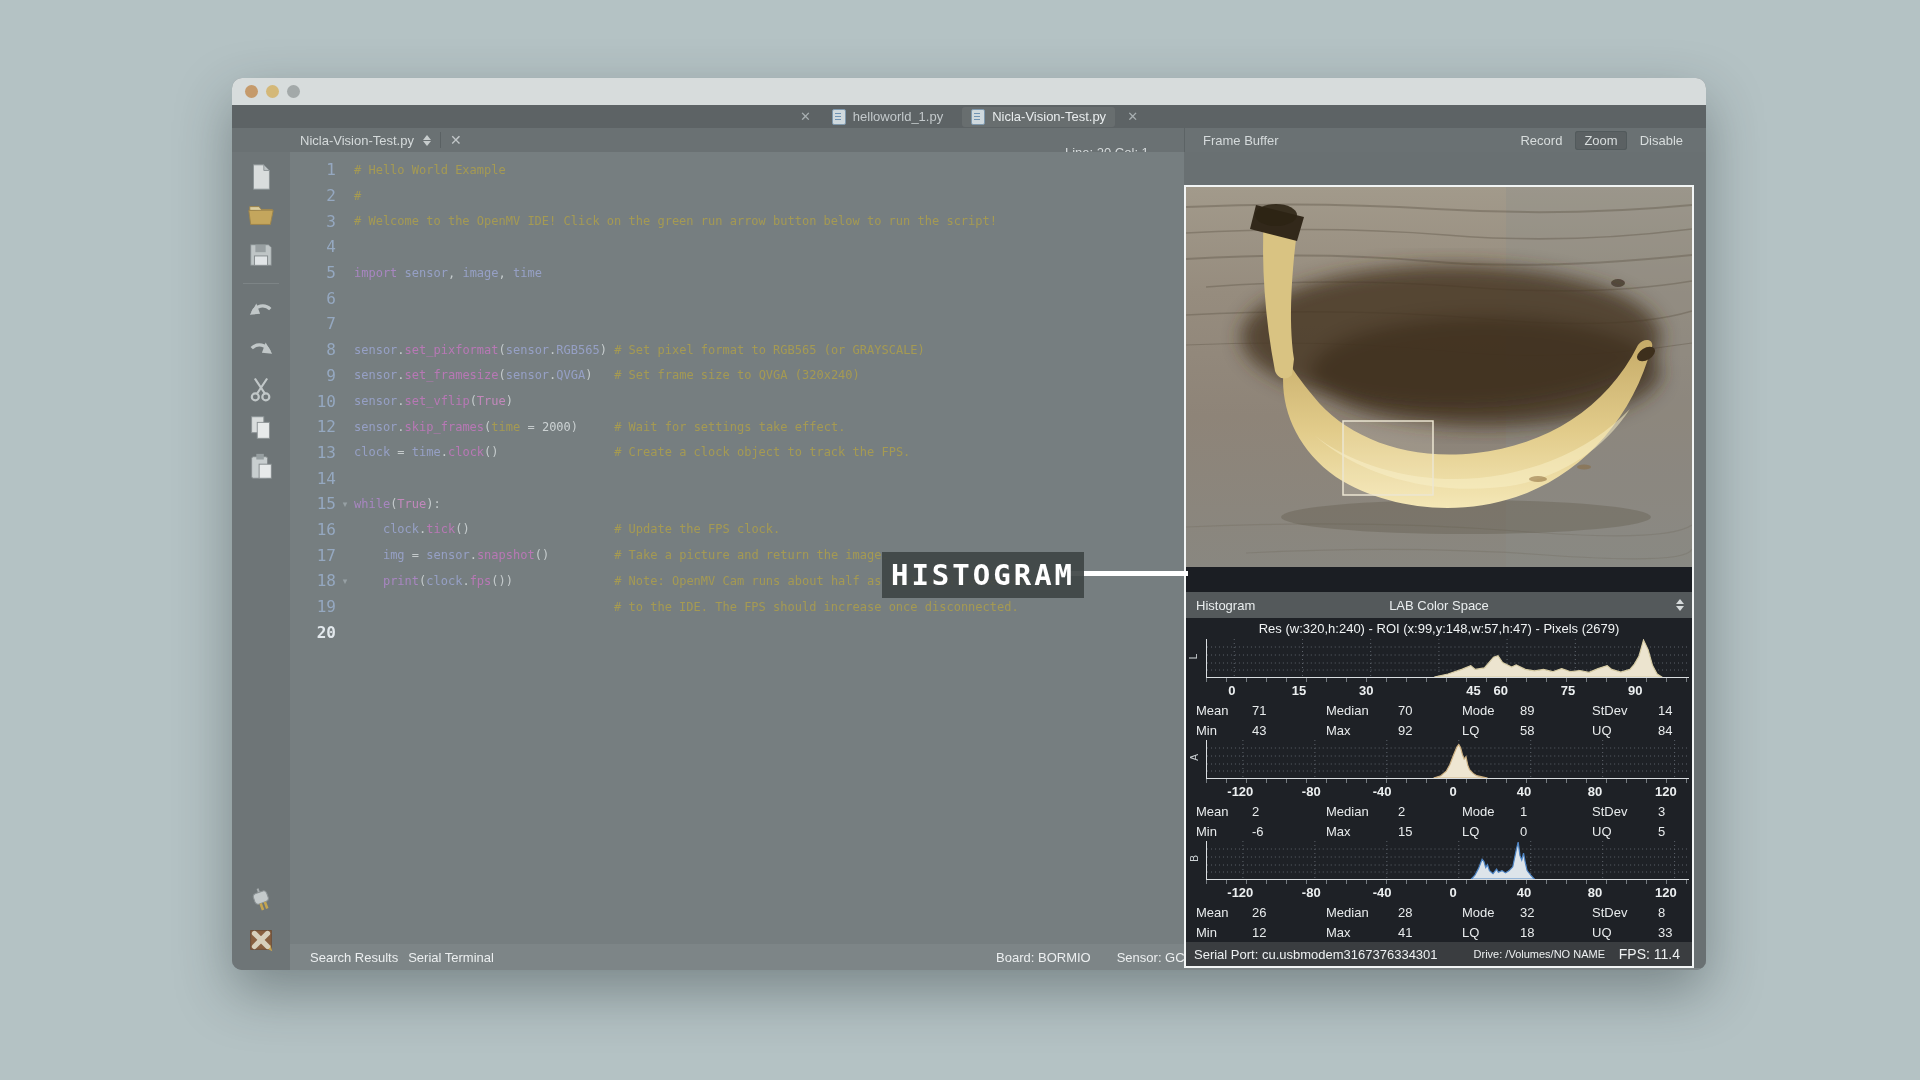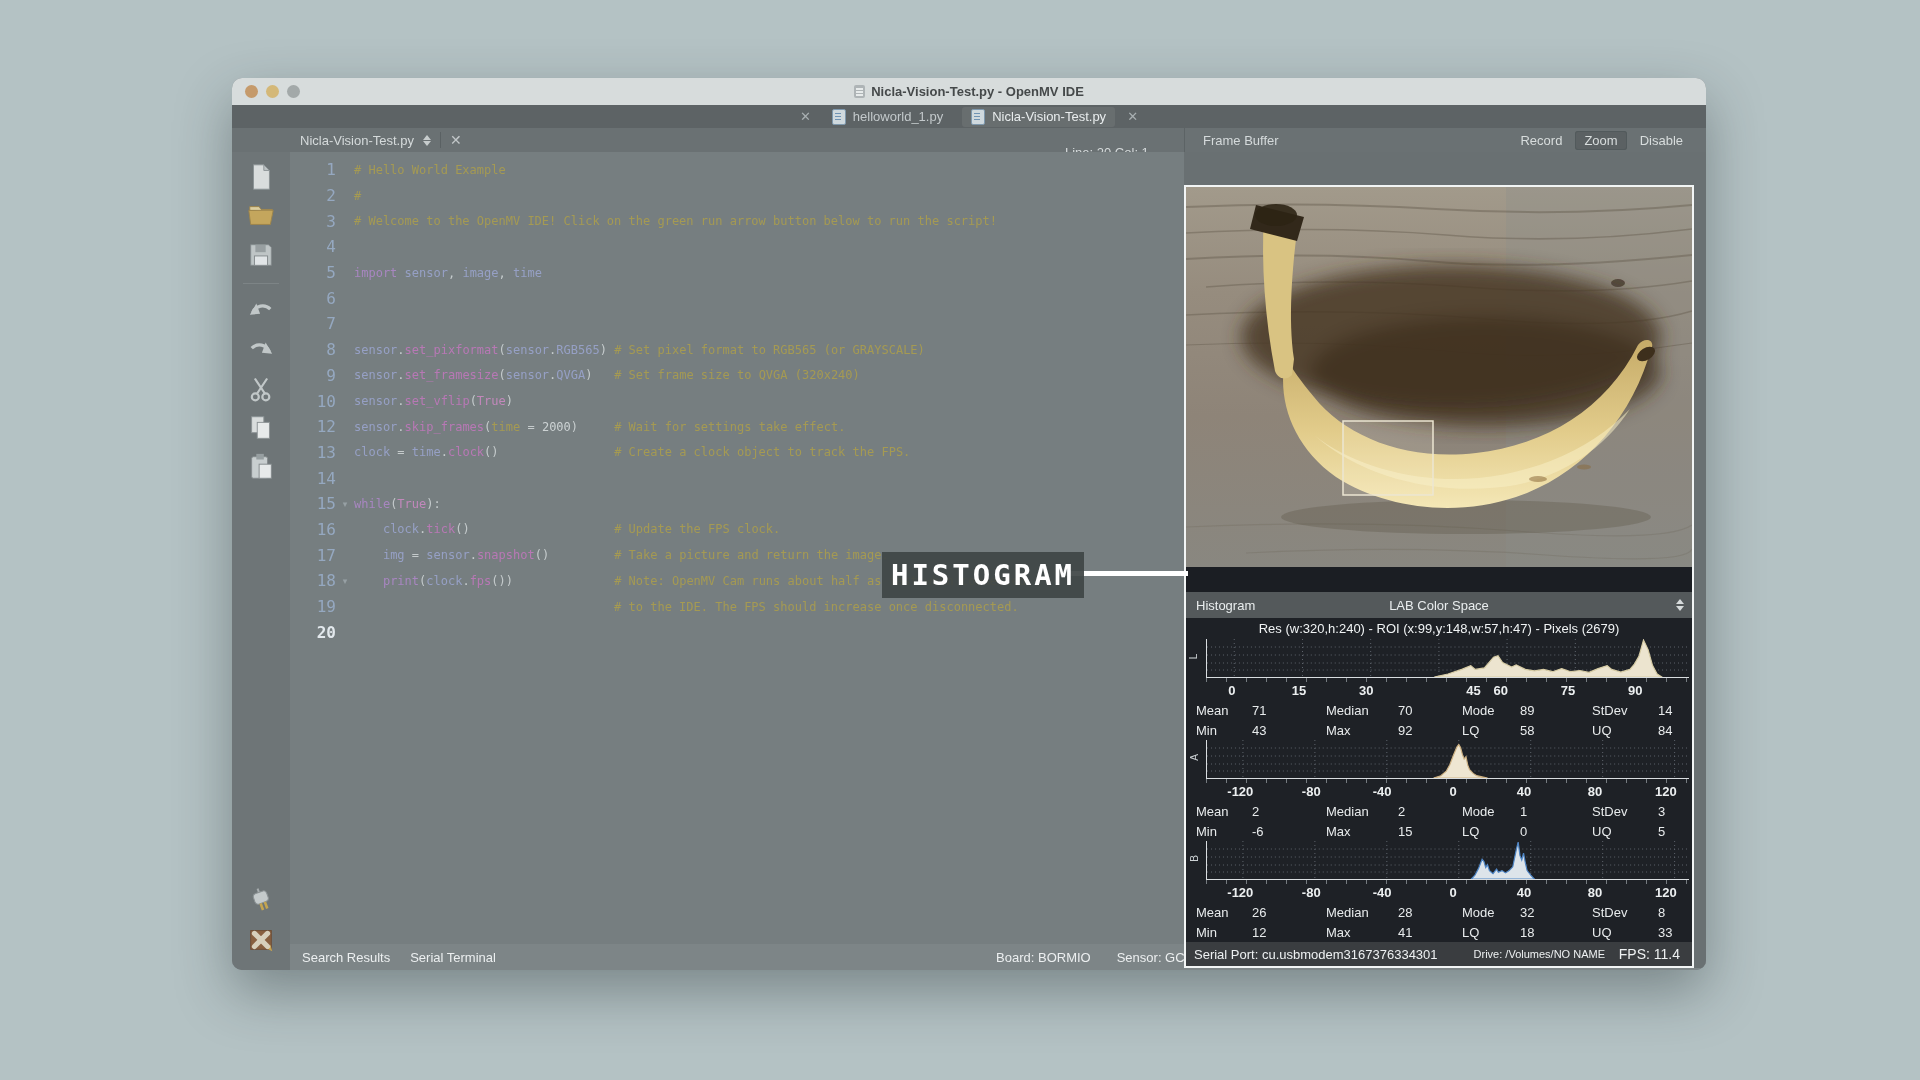--- a/index.html
+++ b/index.html
@@ -46,21 +46,21 @@
   .codewrap{padding-top:5px;}
   .line{display:flex;height:25.7px;align-items:center;white-space:pre;}
   .ln{width:46px;text-align:right;font-family:"DejaVu Sans Mono",monospace;font-size:16px;color:#95a8c0;flex:none;}
   .ln.cur{color:#e3e9ed;font-weight:bold;}
   .fold{width:18px;flex:none;text-align:center;font-size:9px;color:#97a0a4;}
   .codetxt{font-family:"DejaVu Sans Mono",monospace;font-size:12px;letter-spacing:0;}
   .tk-c{color:#a59a52;} .tk-k{color:#a886c0;} .tk-m{color:#96a0c5;} .tk-f{color:#b878b5;}
   .tk-t{color:#c288bb;} .tk-p{color:#c5cbcc;} .tk-n{color:#cdd3d4;} .tk-o{color:#a59a52;}
   
   .statusbar{position:absolute;left:58px;right:0;bottom:0;height:26px;background:#7d8587;display:flex;align-items:center;font-size:13px;color:#eceff0;}
-  .sb-left{display:flex;gap:20px;margin-left:12px;}
+  .sb-left{display:flex;gap:10px;margin-left:20px;}
   .sb-right{margin-left:auto;display:flex;align-items:center;gap:26px;margin-right:302px;}
   .fw{font-size:11px;color:#e3e7e8;}
   
   .fbzone{position:absolute;left:952px;top:74px;right:0;bottom:2px;background:#697072;z-index:10;}
   .panel{position:absolute;left:952px;top:107px;width:506px;height:779px;border:2px solid #f2f5f5;background:#1e2126;z-index:20;display:flex;flex-direction:column;}
   .fb-img{width:506px;height:380px;flex:none;position:relative;}
   .fb-img svg{display:block;}
   .fb-spacer{flex:1;background:#1b1e23;}
   .histo-header{height:26px;flex:none;background:#54595b;display:flex;align-items:center;position:relative;font-size:13px;color:#e9edee;}
   .hh-title{margin-left:10px;}
@@ -92,24 +92,20 @@
 <body>
 
 <div class="stage">
   <div class="window">
 
     <div class="titlebar">
       <div class="traffic">
         <span class="tl" id="tl0" style="background: rgb(197, 154, 107);"></span>
         <span class="tl" id="tl1" style="background: rgb(212, 184, 120);"></span>
         <span class="tl" id="tl2" style="background: rgb(163, 169, 169);"></span>
-      </div>
-      <div class="title-wrap">
-        <span class="mini-doc"></span>
-        <span class="title-txt">Nicla-Vision-Test.py - OpenMV IDE</span>
       </div>
     </div>
 
     <div class="tabbar" id="tabbar">
         <span class="tab-x">✕</span>
         <div class="tab">
           <span class="page-ico"></span>
           <span>helloworld_1.py</span>
         </div>
         <div class="tab active">

